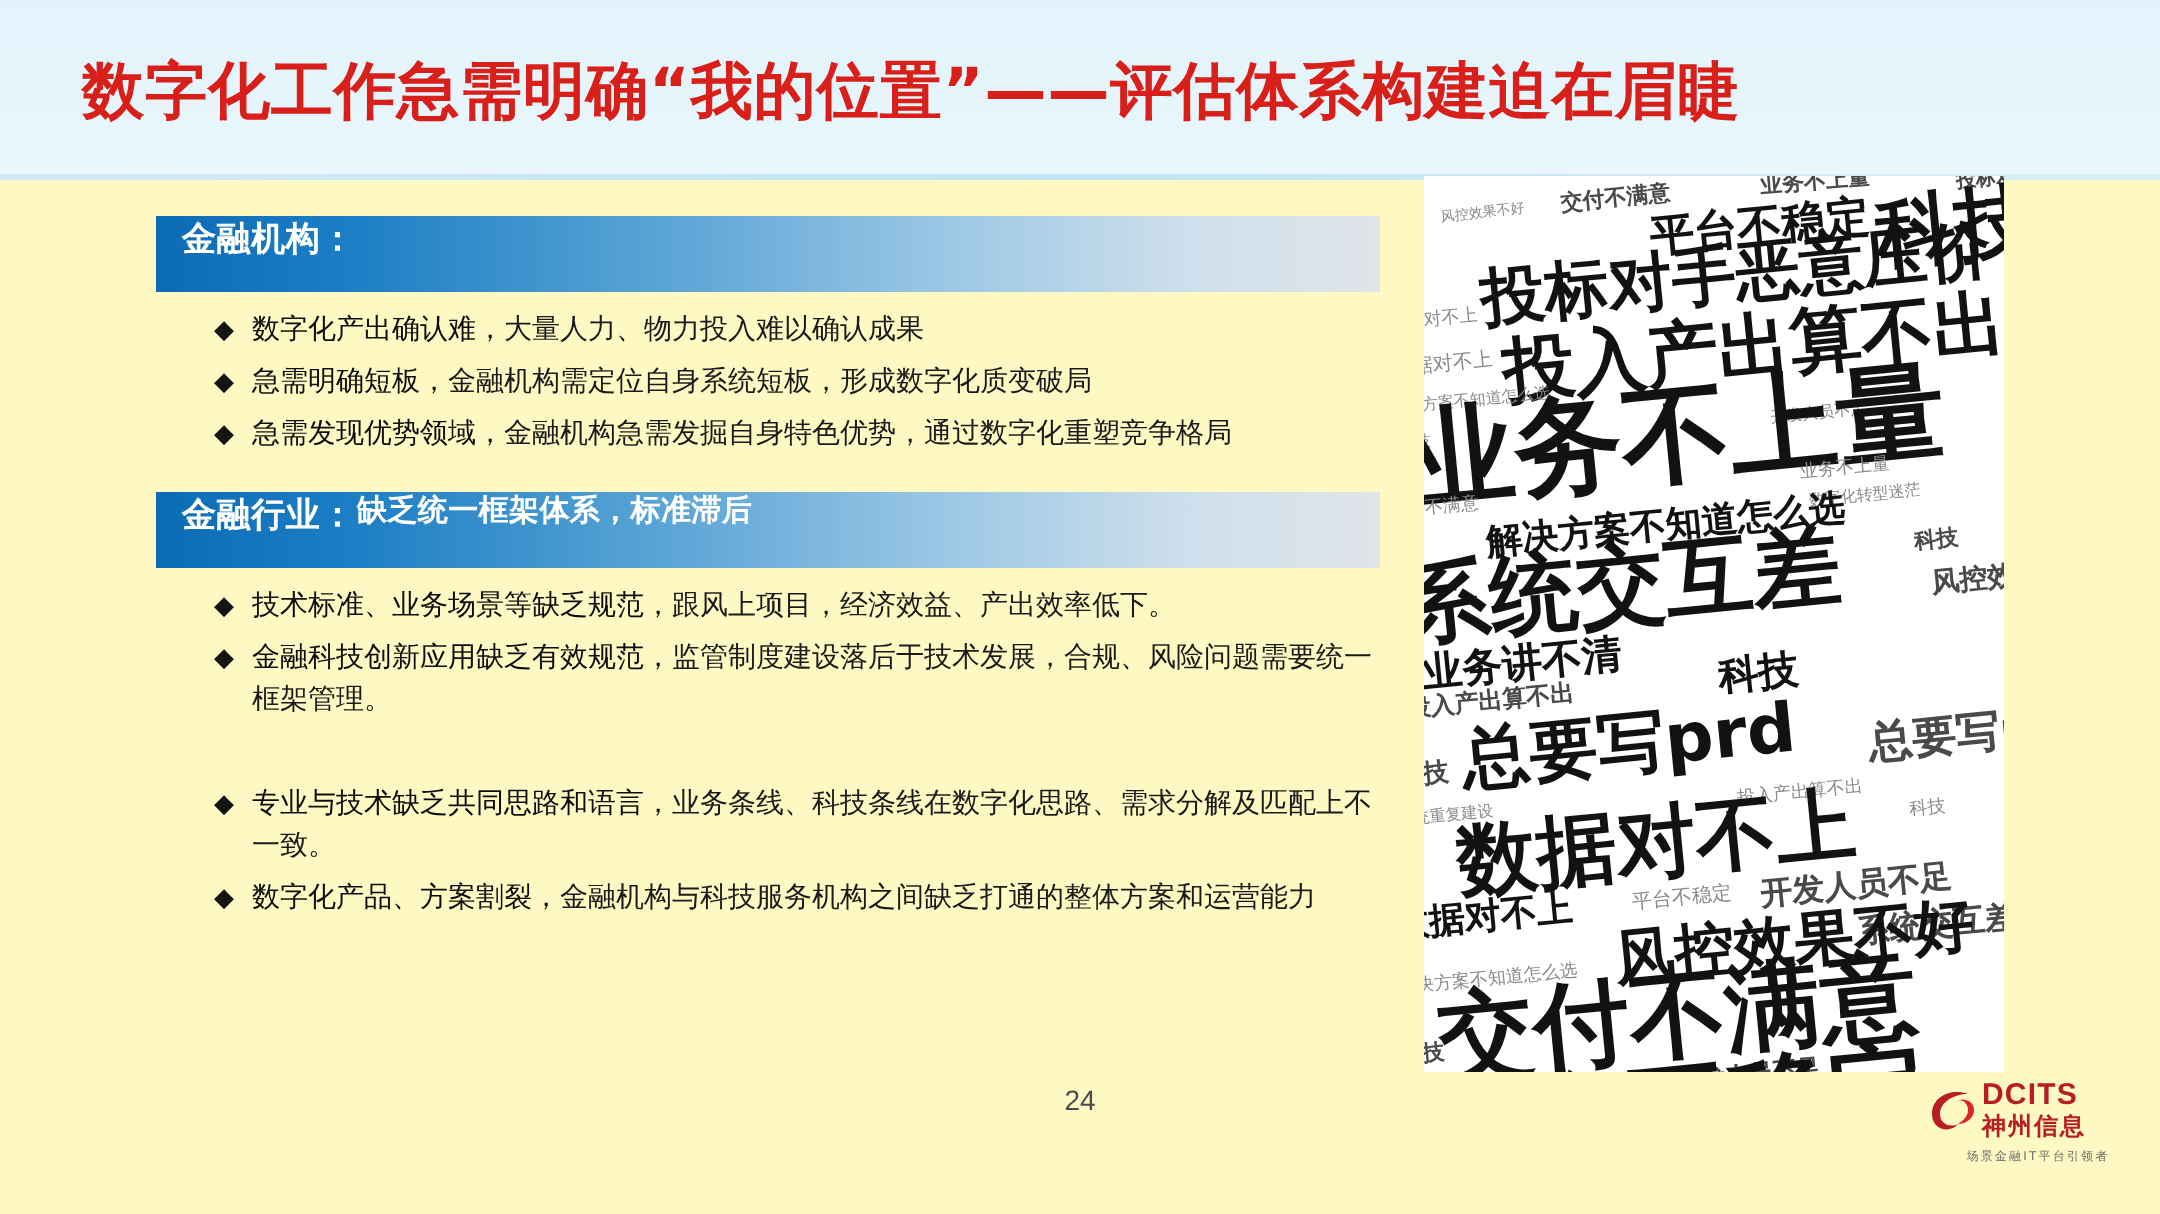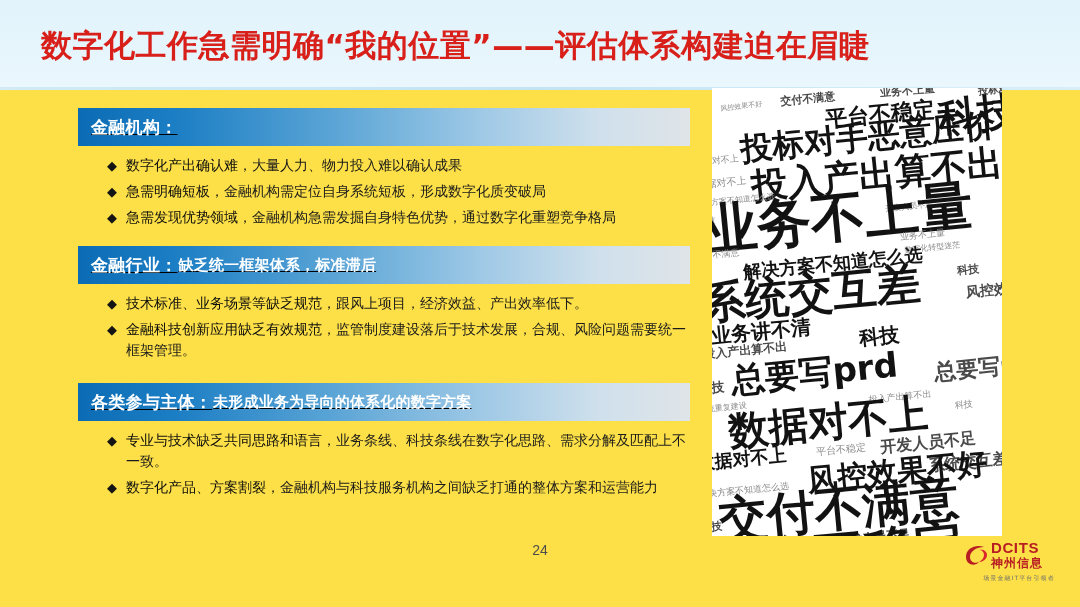--- a/index.html
+++ b/index.html
@@ -2,21 +2,21 @@
 <html lang="zh"><head>
 <meta charset="utf-8">
 <style>
   html,body{margin:0;padding:0;}
   body{
     width:1080px;height:607px;overflow:hidden;
     background:#ffffff;
     font-family:"Liberation Sans","DejaVu Sans",sans-serif;
     position:relative;
   }
-  .slide{position:absolute;inset:0;background:#fde047;}
+  .slide{position:absolute;inset:0;background:#fef9c3;}
 
   
   .title-band{
     position:absolute;left:0;top:0;width:1080px;height:90px;
     background:linear-gradient(180deg,#e2f3fb 0%,#e6f5fc 55%,#eaf7fd 100%);
   }
   .title-band .edge{
     position:absolute;left:0;bottom:0;width:1080px;height:3px;
     background:linear-gradient(90deg,#cfe9f6 0%,#bfe2f3 50%,#d6eef8 100%);
     opacity:.9;
@@ -27,22 +27,22 @@
     letter-spacing:.5px;white-space:nowrap;
     font-family:"DejaVu Sans","Liberation Sans",sans-serif;
   }
 
   
   .left-col{position:absolute;left:78px;top:108px;width:612px;}
 
   .sec-header{
     position:relative;height:38px;margin:0;
     background:linear-gradient(90deg,#0b6cb5 0%,#1c7ec4 16%,#5ba5d6 42%,#9fc9e6 66%,#cfe0ec 85%,#dfe4e8 100%);
-    display:flex;align-items:center;
-    padding-left:13px;box-sizing:border-box;text-decoration:underline;
+    display:flex;
+    padding-left:13px;box-sizing:border-box;
   }
   .sec-header .sh-strong{
     color:#ffffff;font-weight:bold;font-size:17px;
     font-family:"DejaVu Sans","Liberation Sans",sans-serif;
     letter-spacing:.3px;
   }
   .sec-header .sh-rest{
     color:#ffffff;font-weight:bold;font-size:15px;
     font-family:"DejaVu Sans","Liberation Sans",sans-serif;
     letter-spacing:.2px;margin-left:1px;
@@ -151,24 +151,20 @@
         <span class="bullet-text"><span class="b-lead">技术标准、业务场景等缺乏规范，</span><span>跟风上项目，经济效益、产出效率低下。</span></span>
       </li>
       <li class="bullet-row">
         <span class="bullet-mark">◆</span>
         <span class="bullet-text"><span class="b-lead">金融科技创新应用缺乏有效规范，</span><span>监管制度建设落后于技术发展，合规、风险问题需要统一框架管理。</span></span>
       </li>
     </ul>
 
     <div class="sec-gap-2"></div>
 
-    <div class="sec-header">
-      <span class="sh-strong">各类参与主体：</span>
-      <span class="sh-rest">未形成业务为导向的体系化的数字方案</span>
-    </div>
     <ul class="bullets">
       <li class="bullet-row">
         <span class="bullet-mark">◆</span>
         <span class="bullet-text"><span class="b-lead">专业与技术缺乏共同思路和语言，</span><span>业务条线、科技条线在数字化思路、需求分解及匹配上不一致。</span></span>
       </li>
       <li class="bullet-row">
         <span class="bullet-mark">◆</span>
         <span class="bullet-text"><span class="b-lead">数字化产品、方案割裂，</span><span>金融机构与科技服务机构之间缺乏打通的整体方案和运营能力</span></span>
       </li>
     </ul>

